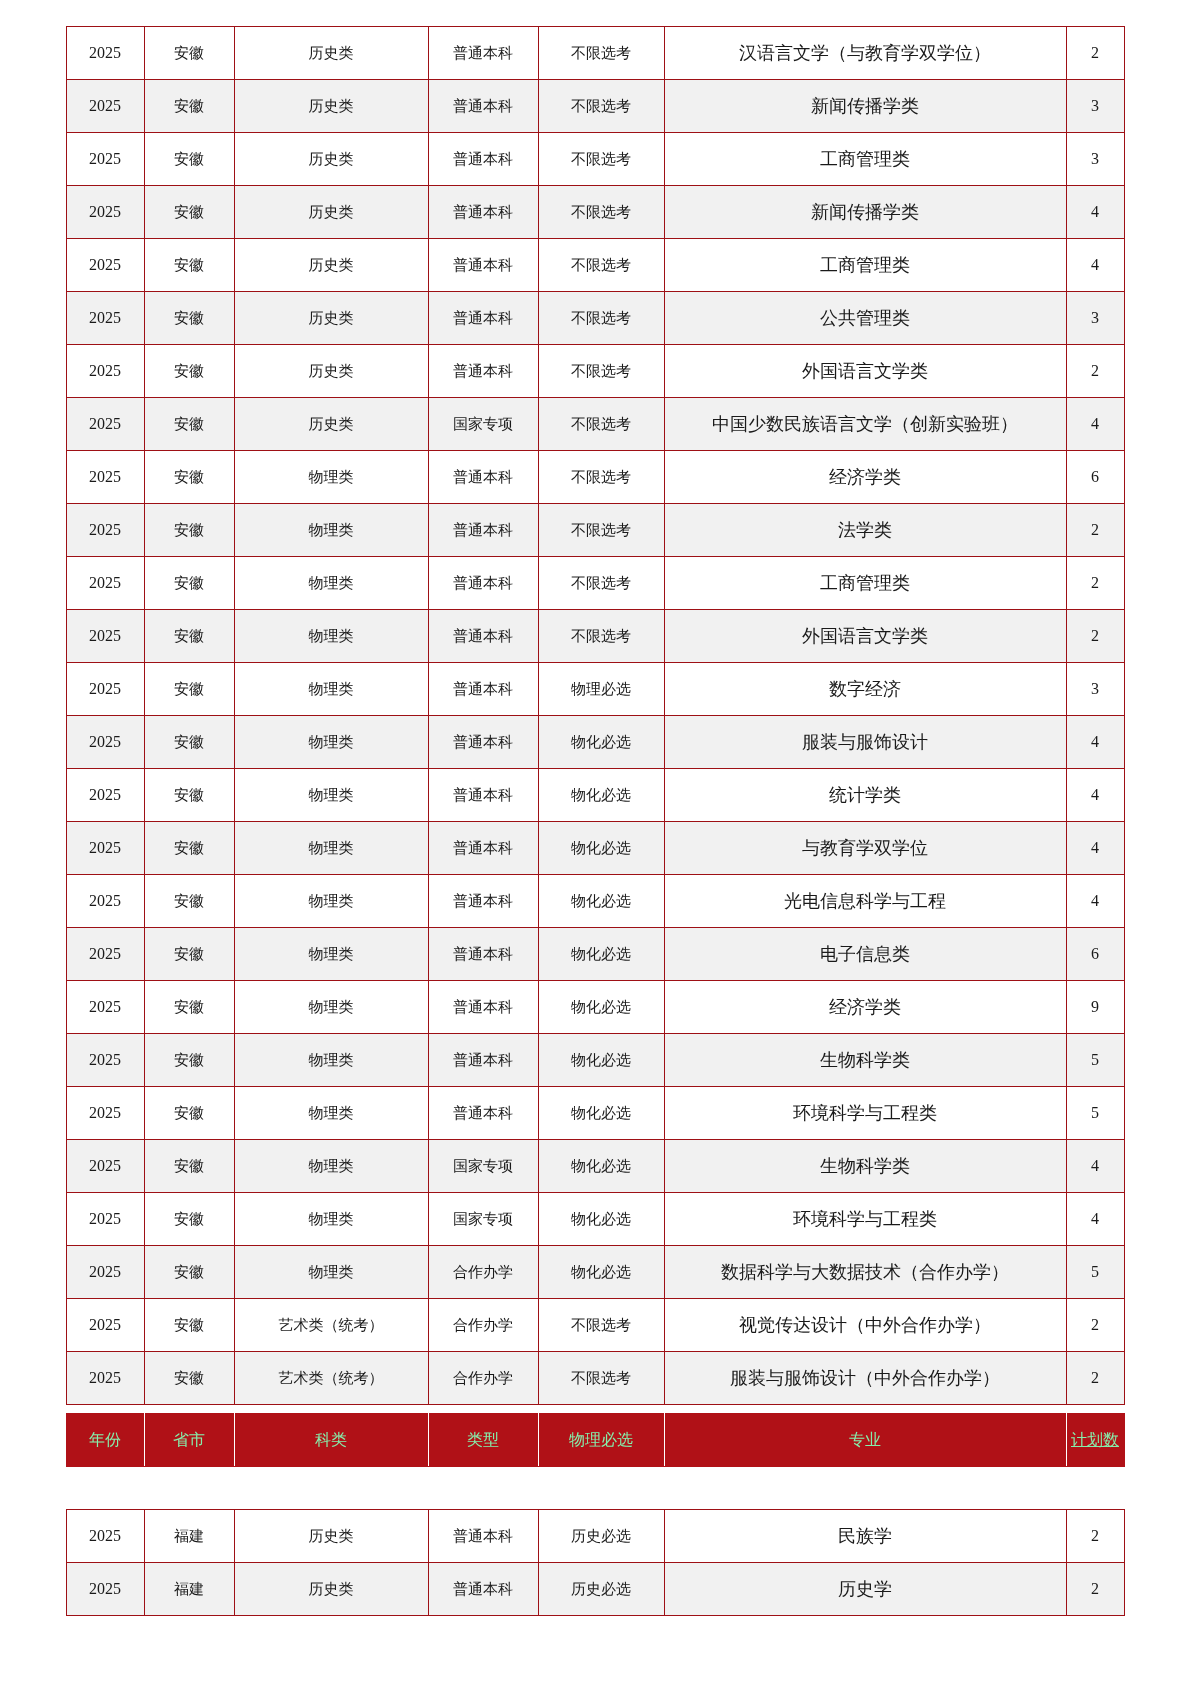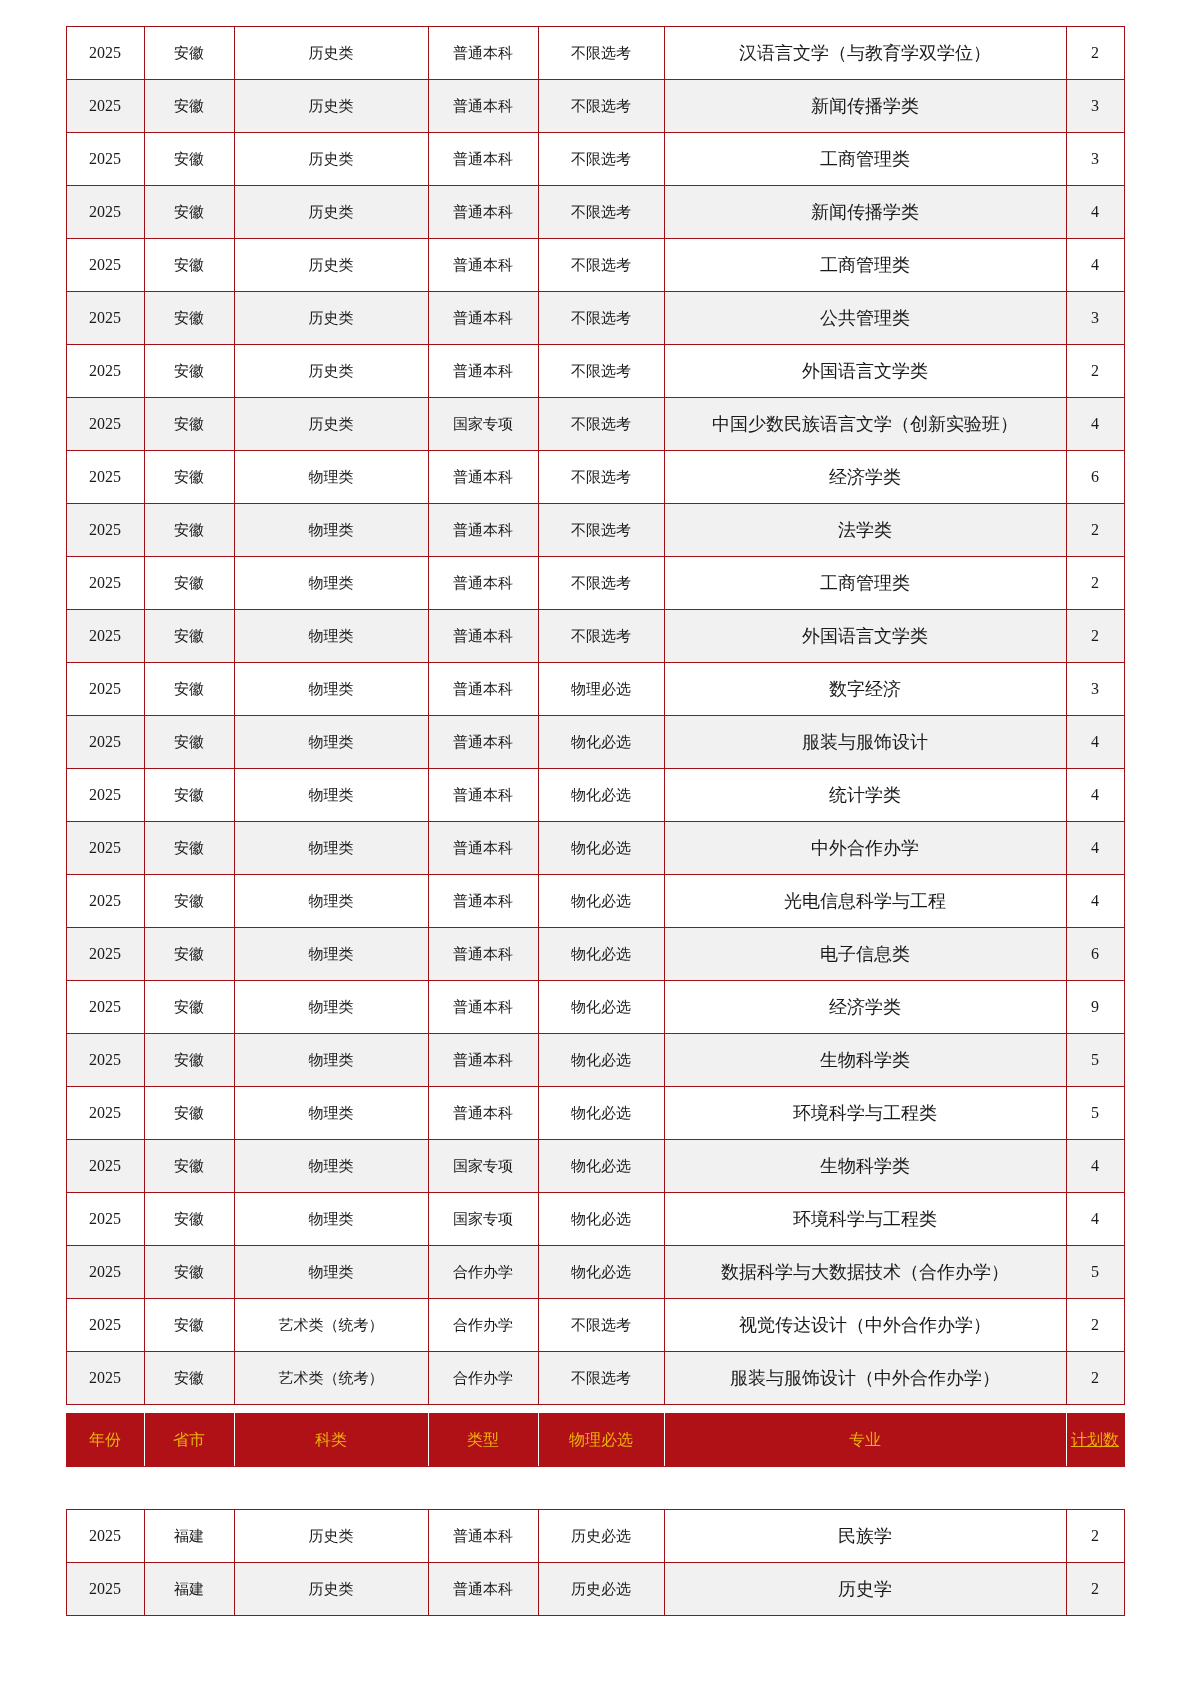--- a/index.html
+++ b/index.html
@@ -61,21 +61,21 @@
     font-family: "Liberation Serif", "DejaVu Serif", serif;
     font-size: 16px;
   }
   .plan-table td.cell-major {
     font-size: 18px;
   }
 
   
   .head-row td {
     background: #b01117;
-    color: #eab308;
+    color: #86efac;
     font-size: 16px;
     height: 52px;
     border-top: 1px solid #b01117;
     border-bottom: 1px solid #b01117;
     border-left: 1px solid #ffffff;
     border-right: 1px solid #ffffff;
   }
   .head-row td:first-child { border-left-color: #b01117; }
   .head-row td:last-child  { border-right-color: #b01117; text-decoration: underline; }
 
@@ -239,21 +239,21 @@
           <td class="cell-subject">物化必选</td>
           <td class="cell-major">统计学类</td>
           <td class="cell-count">4</td>
         </tr>
         <tr class="body-row alt">
           <td class="cell-year">2025</td>
           <td class="cell-province">安徽</td>
           <td class="cell-category">物理类</td>
           <td class="cell-type">普通本科</td>
           <td class="cell-subject">物化必选</td>
-          <td class="cell-major">中外合作办学</td>
+          <td class="cell-major">与教育学双学位</td>
           <td class="cell-count">4</td>
         </tr>
         <tr class="body-row">
           <td class="cell-year">2025</td>
           <td class="cell-province">安徽</td>
           <td class="cell-category">物理类</td>
           <td class="cell-type">普通本科</td>
           <td class="cell-subject">物化必选</td>
           <td class="cell-major">光电信息科学与工程</td>
           <td class="cell-count">4</td>

